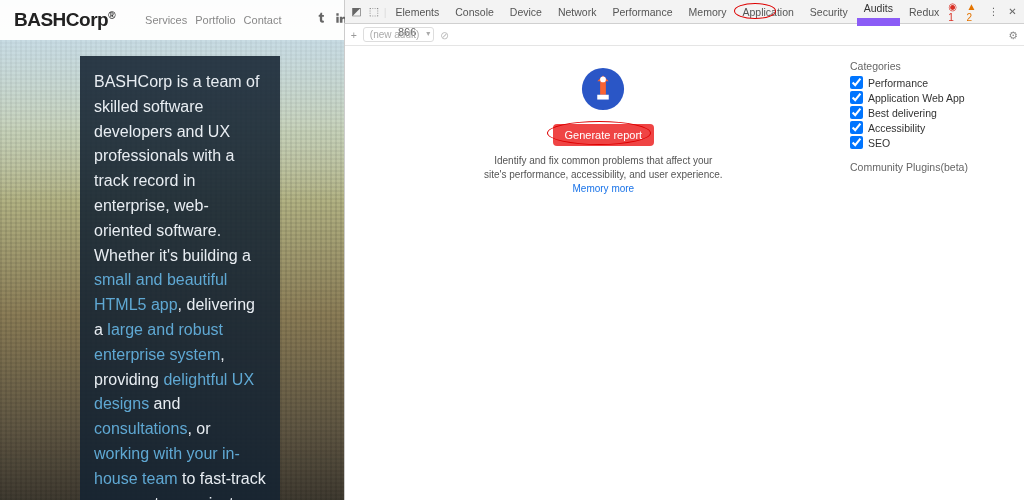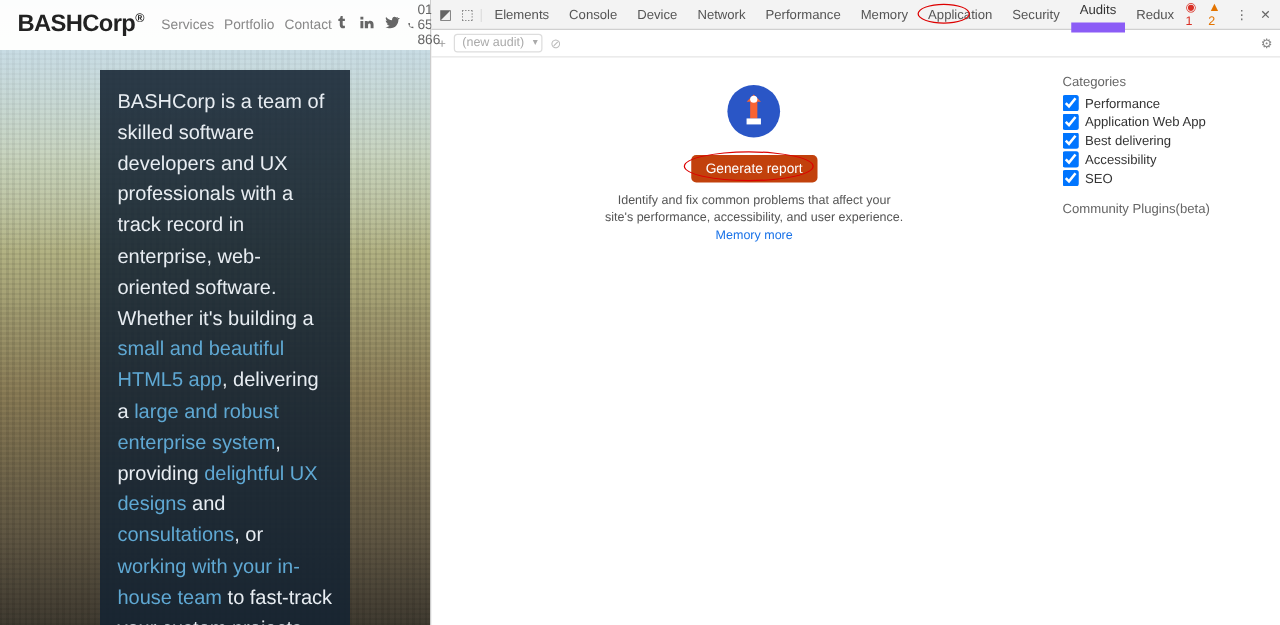--- a/index.html
+++ b/index.html
@@ -1,20 +1,20 @@
 <!DOCTYPE html>
 <html><head>
 <meta charset="utf-8">
 <style>
 * { margin: 0; padding: 0; box-sizing: border-box; font-family: Arial, Helvetica, sans-serif; }
 body { width: 1024px; height: 500px; display: flex; overflow: hidden; background: #fff; }
 
 
 .site { width: 527px; height: 500px; position: relative; background: linear-gradient(180deg,#b9d0c0 0%,#c8d4bb 12%,#b8c296 26%,#9d9360 40%,#6d6146 70%,#4a4438 100%); }
-.header { position: absolute; top: 0; left: 0; right: 0; height: 40px; background: rgba(255,255,255,0.96); display: flex; align-items: center; padding: 0 14px; }
+.header { position: absolute; top: 0; left: 0; right: 0; height: 40px; background: rgba(255,255,255,0.96); display: flex; align-items: center; padding: 0 14px; gap: 16px; }
 .logo { font-size: 19px; font-weight: 900; letter-spacing: -0.5px; color: #222; }
 .logo sup { font-size: 10px; }
 .nav { margin-left: 14px; display: flex; gap: 8px; font-size: 11px; color: #888; }
 .nav span { cursor: pointer; }
 .spacer { flex: 1; }
 .social { display: flex; gap: 6px; align-items: center; color: #666; }
 .social svg { width: 14px; height: 14px; fill: #666; }
 .phone { font-size: 11px; color: #666; margin-left: 6px; display: flex; align-items: center; gap: 3px; }
 
 .city { position: absolute; top: 40px; left: 0; right: 0; bottom: 0; background:
@@ -41,21 +41,21 @@
 .dt-sub { display: flex; align-items: center; height: 22px; border-bottom: 1px solid #e5e5e5; padding: 0 6px; gap: 6px; color: #888; font-size: 10.5px; }
 .dt-sub .plus { color: #999; cursor: pointer; }
 .dt-sub .sel { border: 1px solid #ddd; padding: 1px 14px 1px 6px; border-radius: 3px; color: #aaa; font-size: 10px; position: relative; }
 .dt-sub .sel::after { content:"▾"; position:absolute; right:3px; top:1px; font-size:8px; }
 .gear { margin-left:auto; color:#888; cursor:pointer; }
 
 .dt-body { flex: 1; display: flex; padding: 14px 12px; }
 .center-col { flex: 1; display: flex; flex-direction: column; align-items: center; }
 .lh-icon { width: 46px; height: 46px; margin: 6px 0 12px; }
 .gen-wrap { position: relative; }
-.gen-btn { background: #c2410c; color: #fff; border: none; border-radius: 4px; padding: 5px 12px; font-size: 11px; cursor: pointer; }
+.gen-btn { background: #ef4444; color: #fff; border: none; border-radius: 4px; padding: 5px 12px; font-size: 11px; cursor: pointer; }
 .gen-ellipse { position: absolute; border: 1.5px solid #d00; border-radius: 50%; width: 104px; height: 24px; left: -6px; top: -3px; pointer-events: none; }
 .blurb { margin-top: 8px; font-size: 10px; color: #555; text-align: center; max-width: 240px; line-height: 1.4; }
 .blurb a { color: #1a73e8; text-decoration: none; }
 
 .side-col { width: 162px; font-size: 10.5px; }
 .grp { margin-bottom: 10px; }
 .grp-title { color: #666; margin-bottom: 4px; }
 .opt { display: flex; align-items: center; gap: 5px; margin: 2px 0; color: #333; }
 .opt input { margin: 0; }
 .row2 { display: flex; gap: 24px; }

